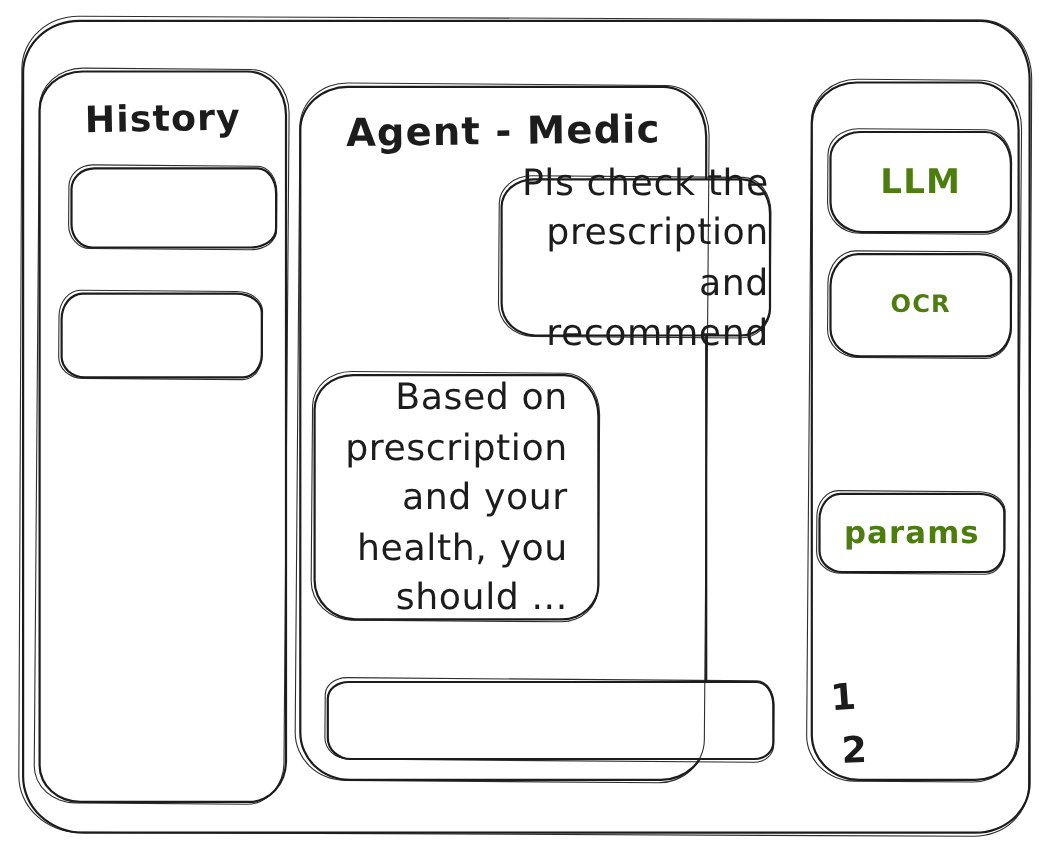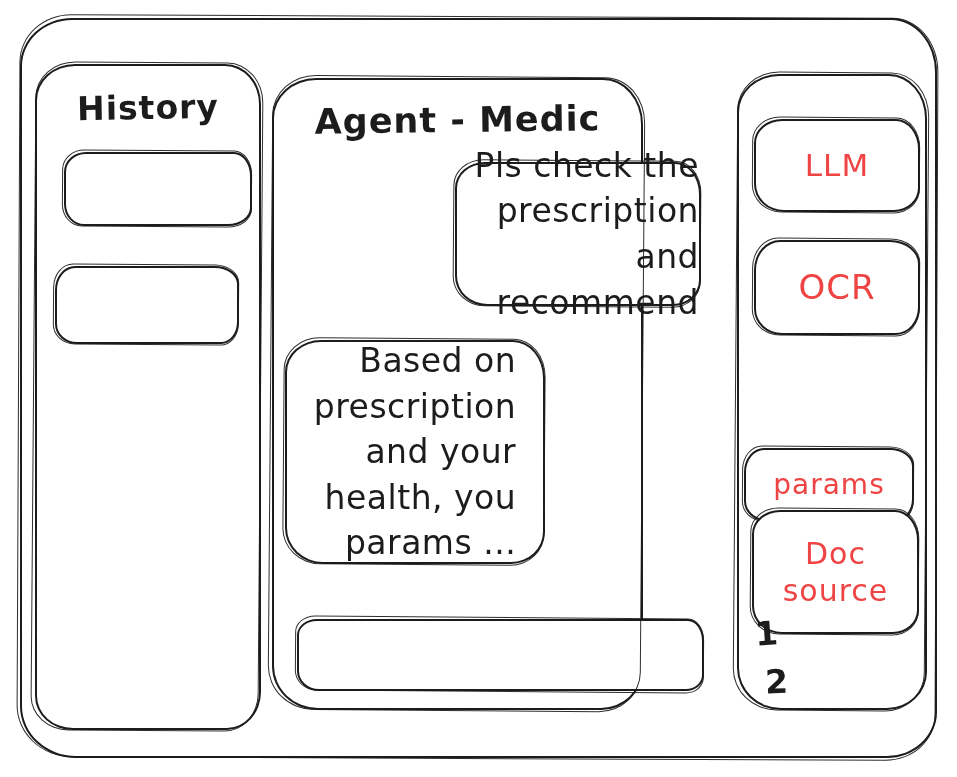--- a/index.html
+++ b/index.html
@@ -52,26 +52,26 @@
   .input-box { left:23px; top:539px; width:407px; height:72px; border-radius:20px 16px 18px 22px / 16px 22px 16px 20px; cursor:text; }
   .input-box input {
     width:100%; height:100%; border:none; outline:none; background:transparent;
     font:inherit; font-size:24px; font-weight:bold; color:#1c1c1c; padding:0 20px;
   }
 
   
   .tools-panel { left:737px; top:74px; width:190px; height:636px; border-radius:42px 38px 40px 44px / 38px 44px 38px 42px; }
   .tool-btn {
     display:flex; align-items:center; justify-content:center;
-    font-family:inherit; font-weight:normal; letter-spacing:1px;
-    background:#ffffff; color:#ef4444; cursor:pointer;
+    font-family:inherit; font-weight:bold; letter-spacing:1px;
+    background:#ffffff; color:#4d7c0f; cursor:pointer;
     text-align:center; white-space:pre-line; line-height:1.25;
   }
   .btn-llm    { left:15px; top:43px;  width:166px; height:93px;  font-size:31px; border-radius:28px 24px 26px 30px / 24px 30px 24px 28px; }
-  .btn-ocr    { left:15px; top:164px; width:166px; height:95px;  font-size:34px; border-radius:26px 30px 24px 28px / 30px 24px 28px 26px; }
+  .btn-ocr    { left:15px; top:154px; width:166px; height:95px;  font-size:22px; border-radius:26px 30px 24px 28px / 30px 24px 28px 26px; }
   .btn-params { left:5px;  top:324px; width:170px; height:73px;  font-size:28px; border-radius:20px 24px 18px 22px / 24px 18px 22px 20px;margin-top:48px; }
   .btn-doc    { left:13px; top:434px; width:167px; height:124px; font-size:30px; border-radius:28px 24px 26px 30px / 24px 30px 24px 28px; }
   .doc-num {
     position:absolute; font-size:33px; font-weight:bold; cursor:pointer;
   }
   .doc-num-1 { left:16px; top:538px; transform:rotate(-4deg); }
   .doc-num-2 { left:26px; top:586px; transform:rotate(-2deg); }
 </style>
 </head>
 <body>
@@ -88,29 +88,27 @@
 
   <main class="sketch chat-panel">
     <div class="panel-title">Agent - Medic</div>
     <div class="sketch bubble bubble-user">Pls check the
 prescription
 and recommend</div>
     <div class="sketch bubble bubble-assistant">Based on
 prescription
 and your
 health, you
-params ...</div>
+should ...</div>
     <div class="sketch input-box">
       <input type="text" placeholder="" style="">
     </div>
   </main>
 
   <aside class="sketch tools-panel">
     <button class="sketch tool-btn btn-llm">LLM</button>
     <button class="sketch tool-btn btn-ocr">OCR</button>
     <button class="sketch tool-btn btn-params">params</button>
-    <button class="sketch tool-btn btn-doc">Doc
-source</button>
     <div class="doc-num doc-num-1">1</div>
     <div class="doc-num doc-num-2">2</div>
   </aside>
 
 </div>
 
 </body></html>

